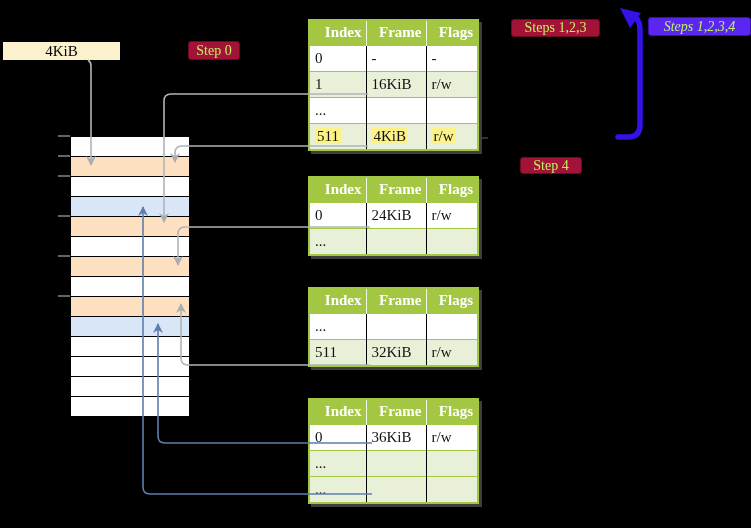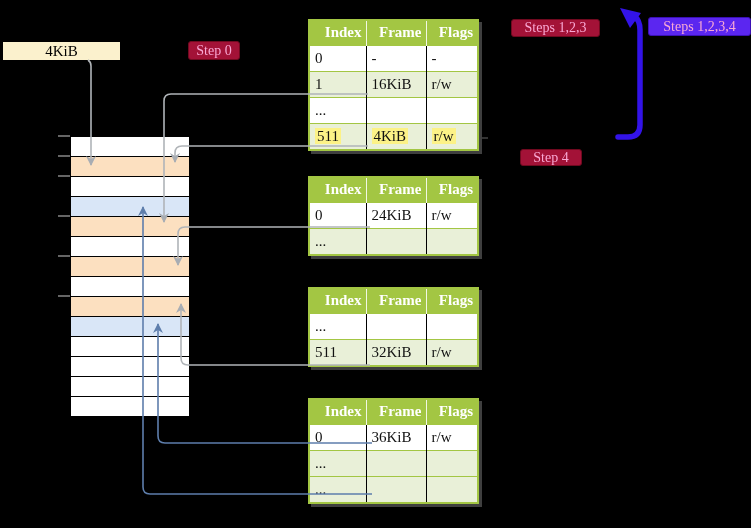--- a/index.html
+++ b/index.html
@@ -10,28 +10,28 @@
           box-sizing:border-box;background:#fff;}
   .mrow{height:19px;}
   .mrow + .mrow{border-top:1px solid #000;}
   .c-white{background:#ffffff}
   .c-orange{background:#FCE0C0}
   .c-blue{background:#D9E6F7}
   
   #membox{position:absolute;left:3px;top:42px;width:117px;height:18px;line-height:18px;
           text-align:center;background:#FBF1CD;color:#000;font-size:15px;}
   
-  .lbl{position:absolute;font-size:14px;color:#f9a8d4;text-align:center;border-radius:3px;
+  .lbl{position:absolute;font-size:14px;color:#bef264;text-align:center;border-radius:3px;
        box-sizing:border-box;white-space:nowrap;}
   .lbl.red{background:#A31237;border:1px solid #70091F;}
   .lbl.violet{background:#5B26F0;border:1px solid #3A10B4;}
   #step0{left:188px;top:41px;width:52px;height:19px;line-height:17px;}
   #steps123{left:511px;top:19px;width:89px;height:18px;line-height:16px;}
-  #steps1234{left:648px;top:17px;width:103px;height:19px;line-height:17px;}
-  #step4{left:520px;top:149px;width:62px;height:17px;line-height:15px;}
+  #steps1234{left:648px;top:17px;width:103px;height:19px;line-height:17px;font-style:italic;}
+  #step4{left:520px;top:157px;width:62px;height:17px;line-height:15px;}
   
   table.pt{position:absolute;border-collapse:collapse;background:#fff;
            border:2px solid #A3C643;box-shadow:3px 3px 0 rgba(140,140,140,0.45);}
   table.pt th{background:#A3C643;color:#fff;font-weight:bold;font-size:15px;text-align:right;
               padding:2px 4px 3px 5px;height:19px;border-left:1px solid rgba(255,255,255,.85);}
   table.pt th:first-child{border-left:none;}
   table.pt td{font-size:15px;color:#111;padding:0 4px 0 5px;height:25px;
               border-left:1px solid #000;border-top:1px solid #A3C643;background:#fff;}
   table.pt td:first-child{border-left:none;}
   table.pt tr.shade td{background:#E9F0D8;}

